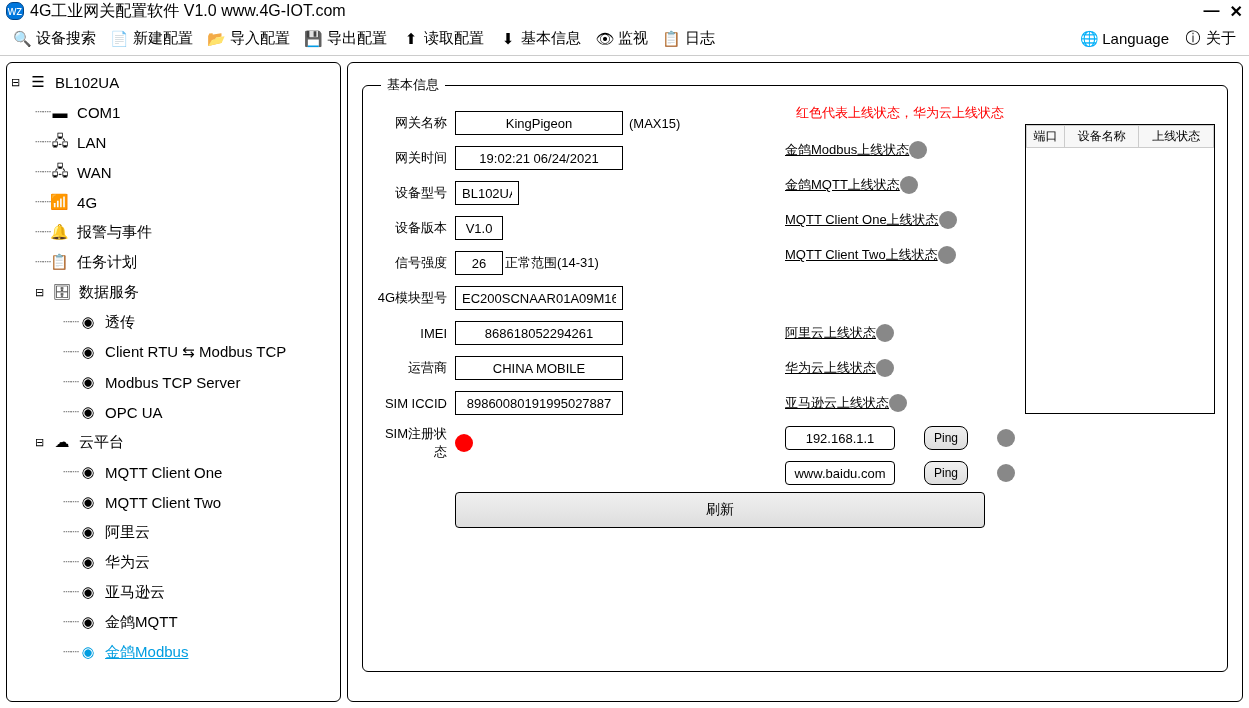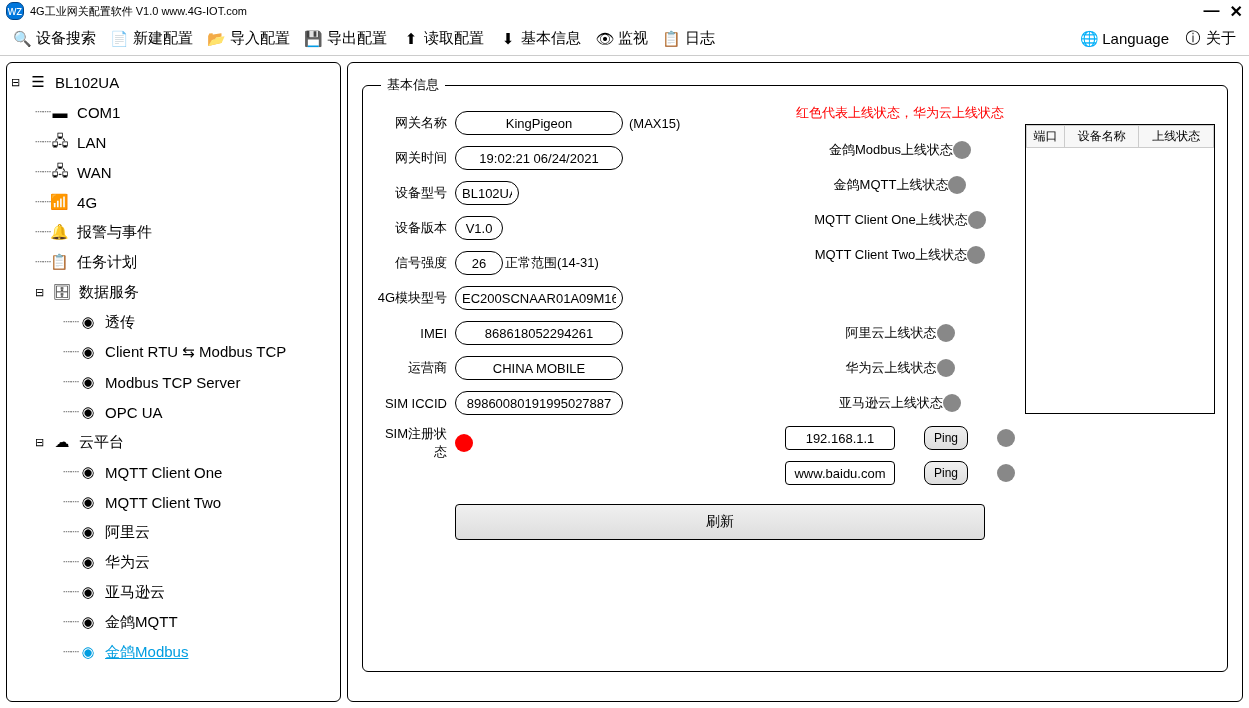--- a/index.html
+++ b/index.html
@@ -1,20 +1,20 @@
 <!DOCTYPE html>
 <html><head>
 <meta charset="utf-8">
 <style>
   * { box-sizing: border-box; margin: 0; padding: 0; font-family: "Microsoft YaHei", Arial, sans-serif; }
   body { background: #fff; width: 1249px; height: 708px; overflow: hidden; font-size: 13px; color: #000; }
   .titlebar { height: 22px; display: flex; align-items: center; padding: 0 6px; justify-content: space-between; }
   .titlebar-left { display: flex; align-items: center; gap: 6px; }
   .app-icon { width: 18px; height: 18px; background: #0077dd; border: 1px solid #004488; border-radius: 7px; color: #fff; font-size: 12px; display: flex; align-items: center; justify-content: center; }
-  .titlebar-title { font-size: 11px; }
+  .titlebar-title { font-size: 16px; }
   .win-controls { display: flex; gap: 10px; font-size: 16px; font-weight: bold; }
   .win-btn { cursor: pointer; }
   .toolbar { height: 34px; border-bottom: 1px solid #ccc; display: flex; align-items: center; padding: 0 6px; justify-content: space-between; }
   .toolbar-left, .toolbar-right { display: flex; align-items: center; height: 100%; }
   .tb-btn { display: flex; align-items: center; gap: 3px; padding: 0 7px; height: 100%; cursor: pointer; font-size: 15px; }
   .tb-icon { width: 20px; height: 20px; display: inline-flex; align-items: center; justify-content: center; color: #000; }
   .main { display: flex; height: calc(100% - 56px); }
   .sidebar { width: 335px; border: 1px solid #000; border-radius: 6px; margin: 6px 0 6px 6px; overflow: auto; padding: 4px 0; }
   .content { flex: 1; border: 1px solid #000; border-radius: 6px; margin: 6px; position: relative; padding: 22px 14px 29px 14px; }
   .content-inner { border: 1px solid #000; border-radius: 6px; height: 100%; padding: 18px 12px 12px 12px; position: relative; }
@@ -29,33 +29,33 @@
   .depth1 { padding-left: 28px; }
   .depth2 { padding-left: 56px; }
   .selected .label { color: #009de0; text-decoration: underline; font-weight: 500; }
   .basic-area { display: flex; gap: 10px; height: 100%; }
   .col-left { width: 400px; display: flex; flex-direction: column; gap: 9px; padding-top: 6px; }
   .col-mid { width: 230px; display: flex; flex-direction: column; gap: 9px; padding-top: 0; }
   .col-right { flex: 1; }
   .legend-red { color: #ff0000; font-size: 13px; text-align: center; margin-bottom: 6px; }
   .fld { display: flex; align-items: center; height: 26px; }
   .fld-label { width: 80px; text-align: right; padding-right: 8px; font-size: 13px; }
-  .fld-input { border: 1px solid #000; border-radius: 12px; height: 24px; padding: 0 6px; text-align: center; font-size: 13px; outline: none; }
+  .fld-input { border: 1px solid #000; border-radius: 0; height: 24px; padding: 0 6px; text-align: center; font-size: 13px; outline: none; }
   .w168 { width: 168px; }
   .w64 { width: 64px; }
   .w48 { width: 48px; }
   .hint { font-size: 13px; margin-left: 6px; }
-  .status-row { display: flex; align-items: center; justify-content: center; height: 26px; }
+  .status-row { display: flex; align-items: center; justify-content: flex-start; height: 26px; text-decoration: underline; }
   .status-row .text { font-size: 13px; }
   .dot { width: 18px; height: 18px; border-radius: 50%; background: #888; }
   .dot.red { background: #ff0000; }
   .ping-row { display: flex; align-items: center; gap: 6px; justify-content: space-between; height: 26px; }
   .ping-input { border: 1px solid #000; border-radius: 4px; height: 24px; width: 110px; text-align: center; font-size: 13px; }
   .ping-btn { border: 1px solid #000; border-radius: 8px; height: 24px; width: 44px; background: linear-gradient(#f0f0f0,#ddd); cursor: pointer; font-size: 12px; }
-  .refresh-btn { border: 1px solid #000; border-radius: 4px; height: 36px; width: 530px; background: linear-gradient(#f0f0f0,#ddd); cursor: pointer; font-size: 14px; margin-top: 34px; margin-left: 80px; }
+  .refresh-btn { border: 1px solid #000; border-radius: 4px; height: 36px; width: 530px; background: linear-gradient(#f0f0f0,#ddd); cursor: pointer; font-size: 14px; margin-top: 22px; margin-left: 80px; }
   .table-container { border: 1px solid #000; height: 290px; }
   .table-container table { width: 100%; border-collapse: collapse; font-size: 12px; }
   .table-container th { border: 1px solid #ccc; background: #f7f7f7; height: 22px; font-weight: normal; }
   .gap-large { height: 34px; }
   .sim-row { display:flex; align-items:center; }
   .sim-row .fld-label { width: 80px; text-align:right; padding-right:8px; }
 </style>
 </head>
 <body>
 

